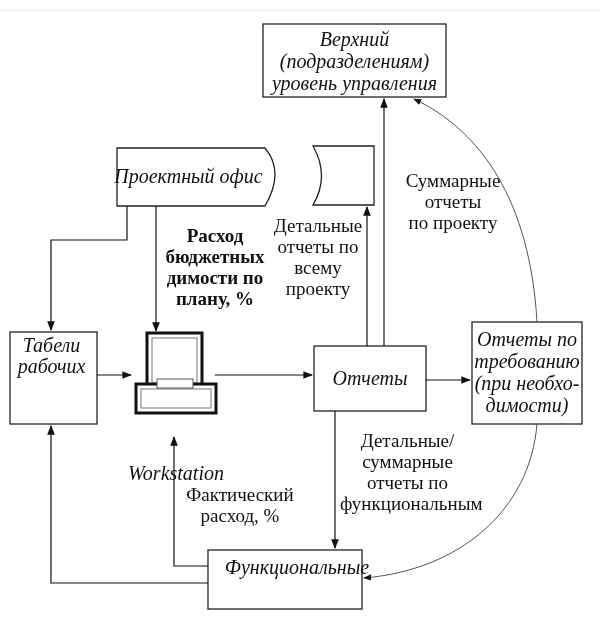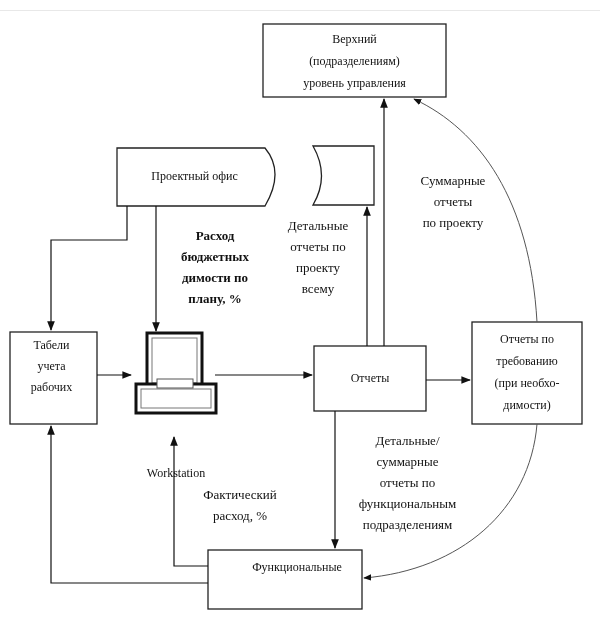--- a/index.html
+++ b/index.html
@@ -1,23 +1,23 @@
 <!DOCTYPE html>
 <html><head>
 <meta charset="utf-8">
 <style>
   html, body { margin:0; padding:0; background:#ffffff; }
   body { width:600px; height:629px; position:relative; overflow:hidden;
          font-family: "DejaVu Serif", "Liberation Serif", serif; color:#111; }
   .topbar { position:absolute; left:0; top:0; width:600px; height:10px; background:#fff;
             border-bottom:1px solid #e8e8e8; }
   svg.diagram { position:absolute; left:0; top:0; }
-  .lbl { position:absolute; text-align:center; font-size:13px; line-height:21px;
+  .lbl { position:absolute; text-align:center; font-size:19px; line-height:21px;
          font-family: "Liberation Serif", "DejaVu Serif", serif; white-space:nowrap; }
-  .box-lbl { font-size:12px; line-height:22px; }
+  .box-lbl { font-size:20px; line-height:22px;font-style:italic; }
 </style>
 </head>
 <body>
 
 <div class="topbar"></div>
 
 <svg class="diagram" width="600" height="629" viewBox="0 0 600 629">
   <defs>
     <marker id="arr" viewBox="0 0 10 10" refX="9" refY="5" markerWidth="8" markerHeight="8" orient="auto">
       <path d="M0,1 L10,5 L0,9 Z" fill="#111"></path>
@@ -52,24 +52,23 @@
   <path d="M208,583 L51,583 L51,426" fill="none" stroke="#111" stroke-width="1.2" marker-end="url(#arr)"></path>
   <path d="M537,322 C530,200 480,130 414,99" fill="none" stroke="#555" stroke-width="1" marker-end="url(#arr)"></path>
   <path d="M537,424 C530,510 460,570 364,578" fill="none" stroke="#555" stroke-width="1" marker-end="url(#arr)"></path>
 </svg>
 
 <div class="lbl box-lbl" style="left:263px;top:28px;width:183px;">
   <div>Верхний</div>
   <div>(подразделениям)</div>
   <div>уровень управления</div>
 </div>
-<div class="lbl box-lbl" style="left:117px;top:165px;width:155px;">Проектный офис</div>
+<div class="lbl box-lbl" style="left:111px;top:165px;width:155px;">Проектный офис</div>
 <div class="lbl box-lbl" style="left:10px;top:335px;width:83px;line-height:21px;">
   <div>Табели</div>
-  <div>учета</div>
   <div>рабочих</div>
 </div>
 <div class="lbl box-lbl" style="left:116px;top:414px;width:120px;margin-top:48px;">Workstation</div>
 <div class="lbl box-lbl" style="left:314px;top:367px;width:112px;">Отчеты</div>
 <div class="lbl box-lbl" style="left:472px;top:328px;width:110px;line-height:22px;">
   <div>Отчеты по</div>
   <div>требованию</div>
   <div>(при необхо-</div>
   <div>димости)</div>
 </div>
@@ -79,31 +78,30 @@
 
 <div class="lbl" style="left:160px;top:225px;width:110px;font-weight:bold;">
   <div>Расход</div>
   <div>бюджетных</div>
   <div>димости по</div>
   <div>плану, %</div>
 </div>
 <div class="lbl" style="left:268px;top:215px;width:100px;">
   <div>Детальные</div>
   <div>отчеты по</div>
+  <div>всему</div>
   <div>проекту</div>
-  <div>всему</div>
 </div>
 <div class="lbl" style="left:398px;top:170px;width:110px;">
   <div>Суммарные</div>
   <div>отчеты</div>
   <div>по проекту</div>
 </div>
 <div class="lbl" style="left:340px;top:430px;width:135px;">
   <div>Детальные/</div>
   <div>суммарные</div>
   <div>отчеты по</div>
   <div>функциональным</div>
-  <div>подразделениям</div>
 </div>
 <div class="lbl" style="left:180px;top:484px;width:120px;">
   <div>Фактический</div>
   <div>расход, %</div>
 </div>
 
 </body></html>

